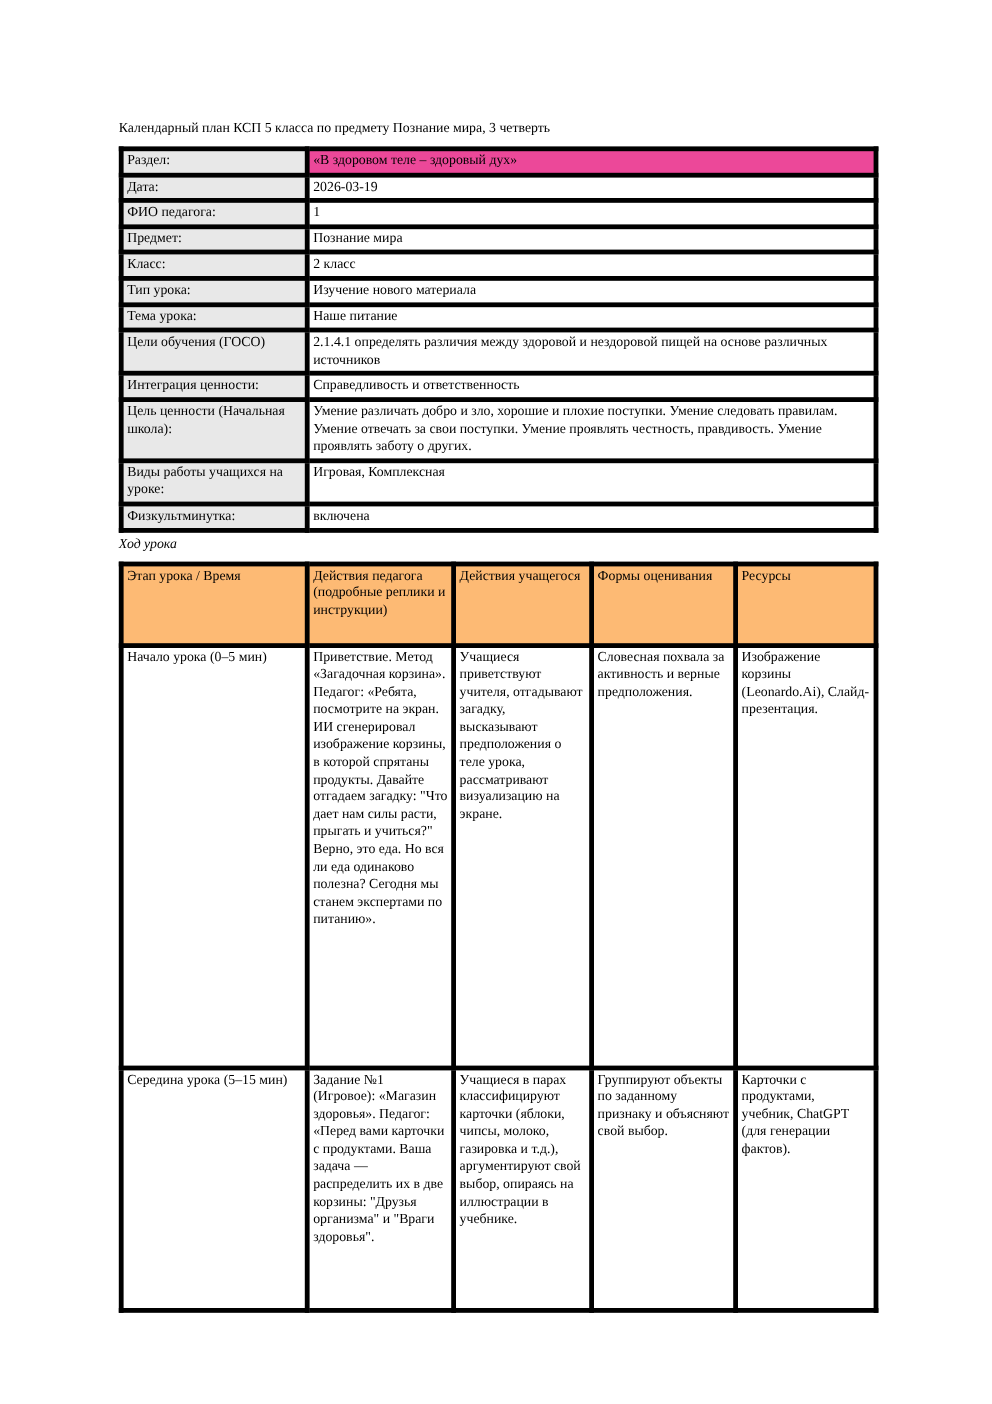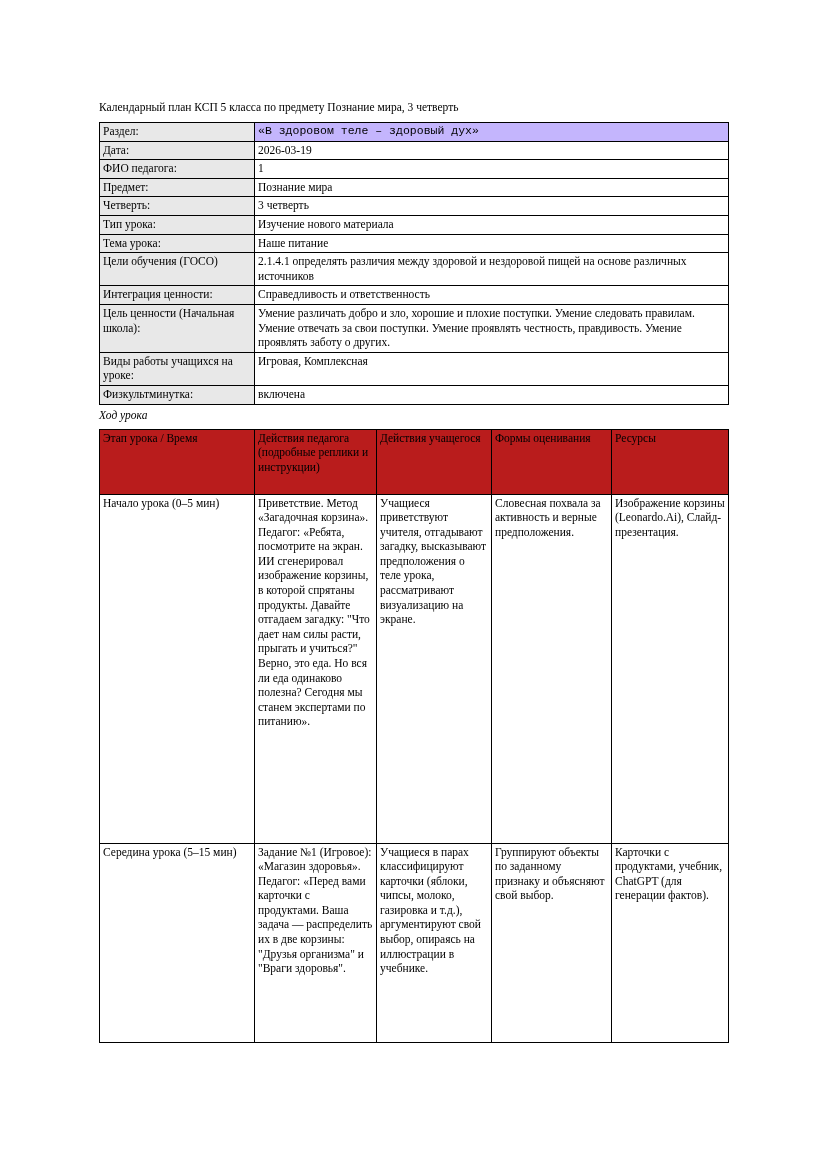--- a/index.html
+++ b/index.html
@@ -27,53 +27,53 @@
     line-height: 15px;
     margin-bottom: 7px;
     white-space: nowrap;
   }
   table {
     border-collapse: collapse;
     width: 629px;
     table-layout: fixed;
   }
   table td, table th {
-    border: 1px solid #000000;
+    border: 4px solid #000000;
     padding: 1px 3px 2px 3px;
     font-size: 11.5px;
     line-height: 14.6px;
     vertical-align: top;
     text-align: left;
     font-weight: normal;
     word-wrap: break-word;
     overflow-wrap: break-word;
   }
   
   #info-table col.c-label { width: 155px; }
   #info-table col.c-value { width: 474px; }
   #info-table td.label { background: #e8e8e8; }
-  #info-table tr.shaded td.value { background: #c4b5fd; font-family: Liberation Mono, monospace; }
+  #info-table tr.shaded td.value { background: #ec4899; }
   #info-table td { height: 14px; }
   #info-table td.tall2 { height: 29px; }
 
   
   .section-caption {
     font-size: 11.5px;
     line-height: 15px;
     margin: 3px 0 6px 0;
     font-style: italic;
   }
 
   
   #flow-table col.c1 { width: 155px; }
   #flow-table col.c2 { width: 122px; }
   #flow-table col.c3 { width: 115px; }
   #flow-table col.c4 { width: 120px; }
   #flow-table col.c5 { width: 117px; }
-  #flow-table thead td { background: #b91c1c; height: 61px; margin-top: 32px; }
+  #flow-table thead td { background: #fdba74; height: 61px; margin-top: 32px; }
   #flow-table tbody td { height: auto; }
   #flow-table tr.row-begin td { height: 345px; }
   #flow-table tr.row-middle td { height: 195px; }
 </style>
 </head>
 <body>
 
 <div class="page">
   <div class="doc-body">
 
@@ -95,22 +95,22 @@
         </tr>
         <tr>
           <td class="label">ФИО педагога:</td>
           <td class="value">1</td>
         </tr>
         <tr>
           <td class="label">Предмет:</td>
           <td class="value">Познание мира</td>
         </tr>
         <tr>
-          <td class="label">Четверть:</td>
-          <td class="value">3 четверть</td>
+          <td class="label">Класс:</td>
+          <td class="value">2 класс</td>
         </tr>
         <tr>
           <td class="label">Тип урока:</td>
           <td class="value">Изучение нового материала</td>
         </tr>
         <tr>
           <td class="label">Тема урока:</td>
           <td class="value">Наше питание</td>
         </tr>
         <tr>

